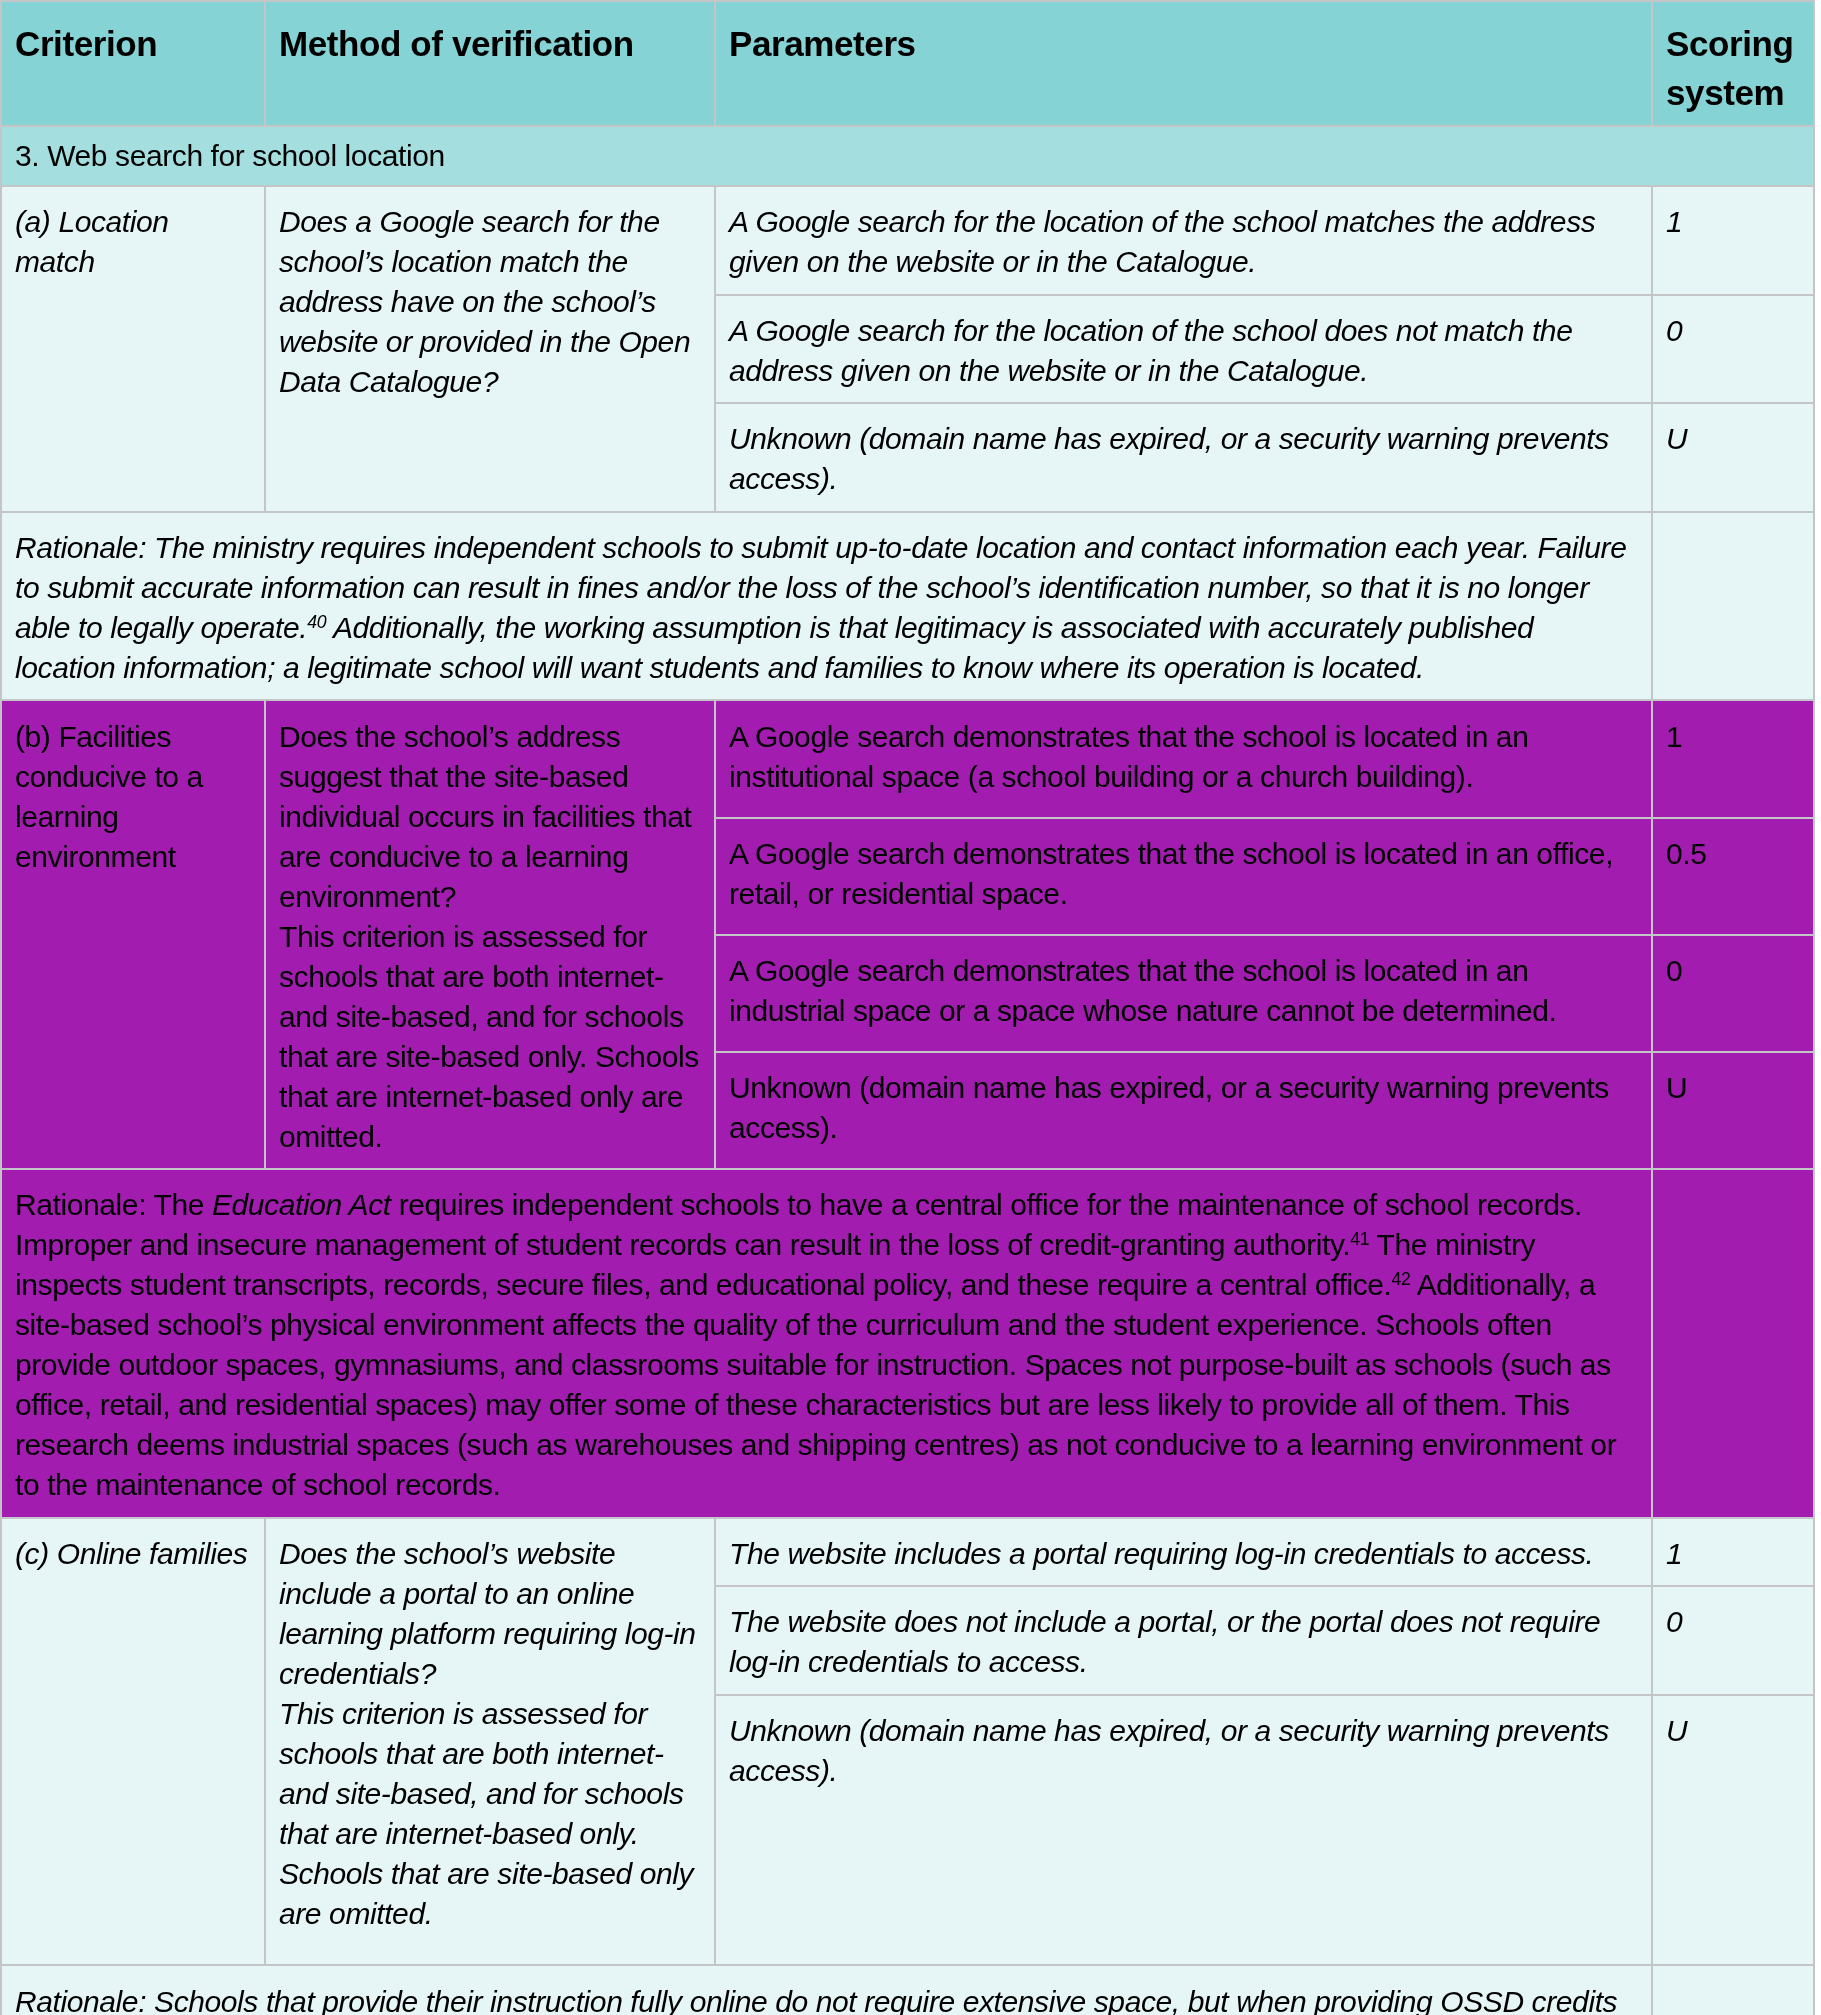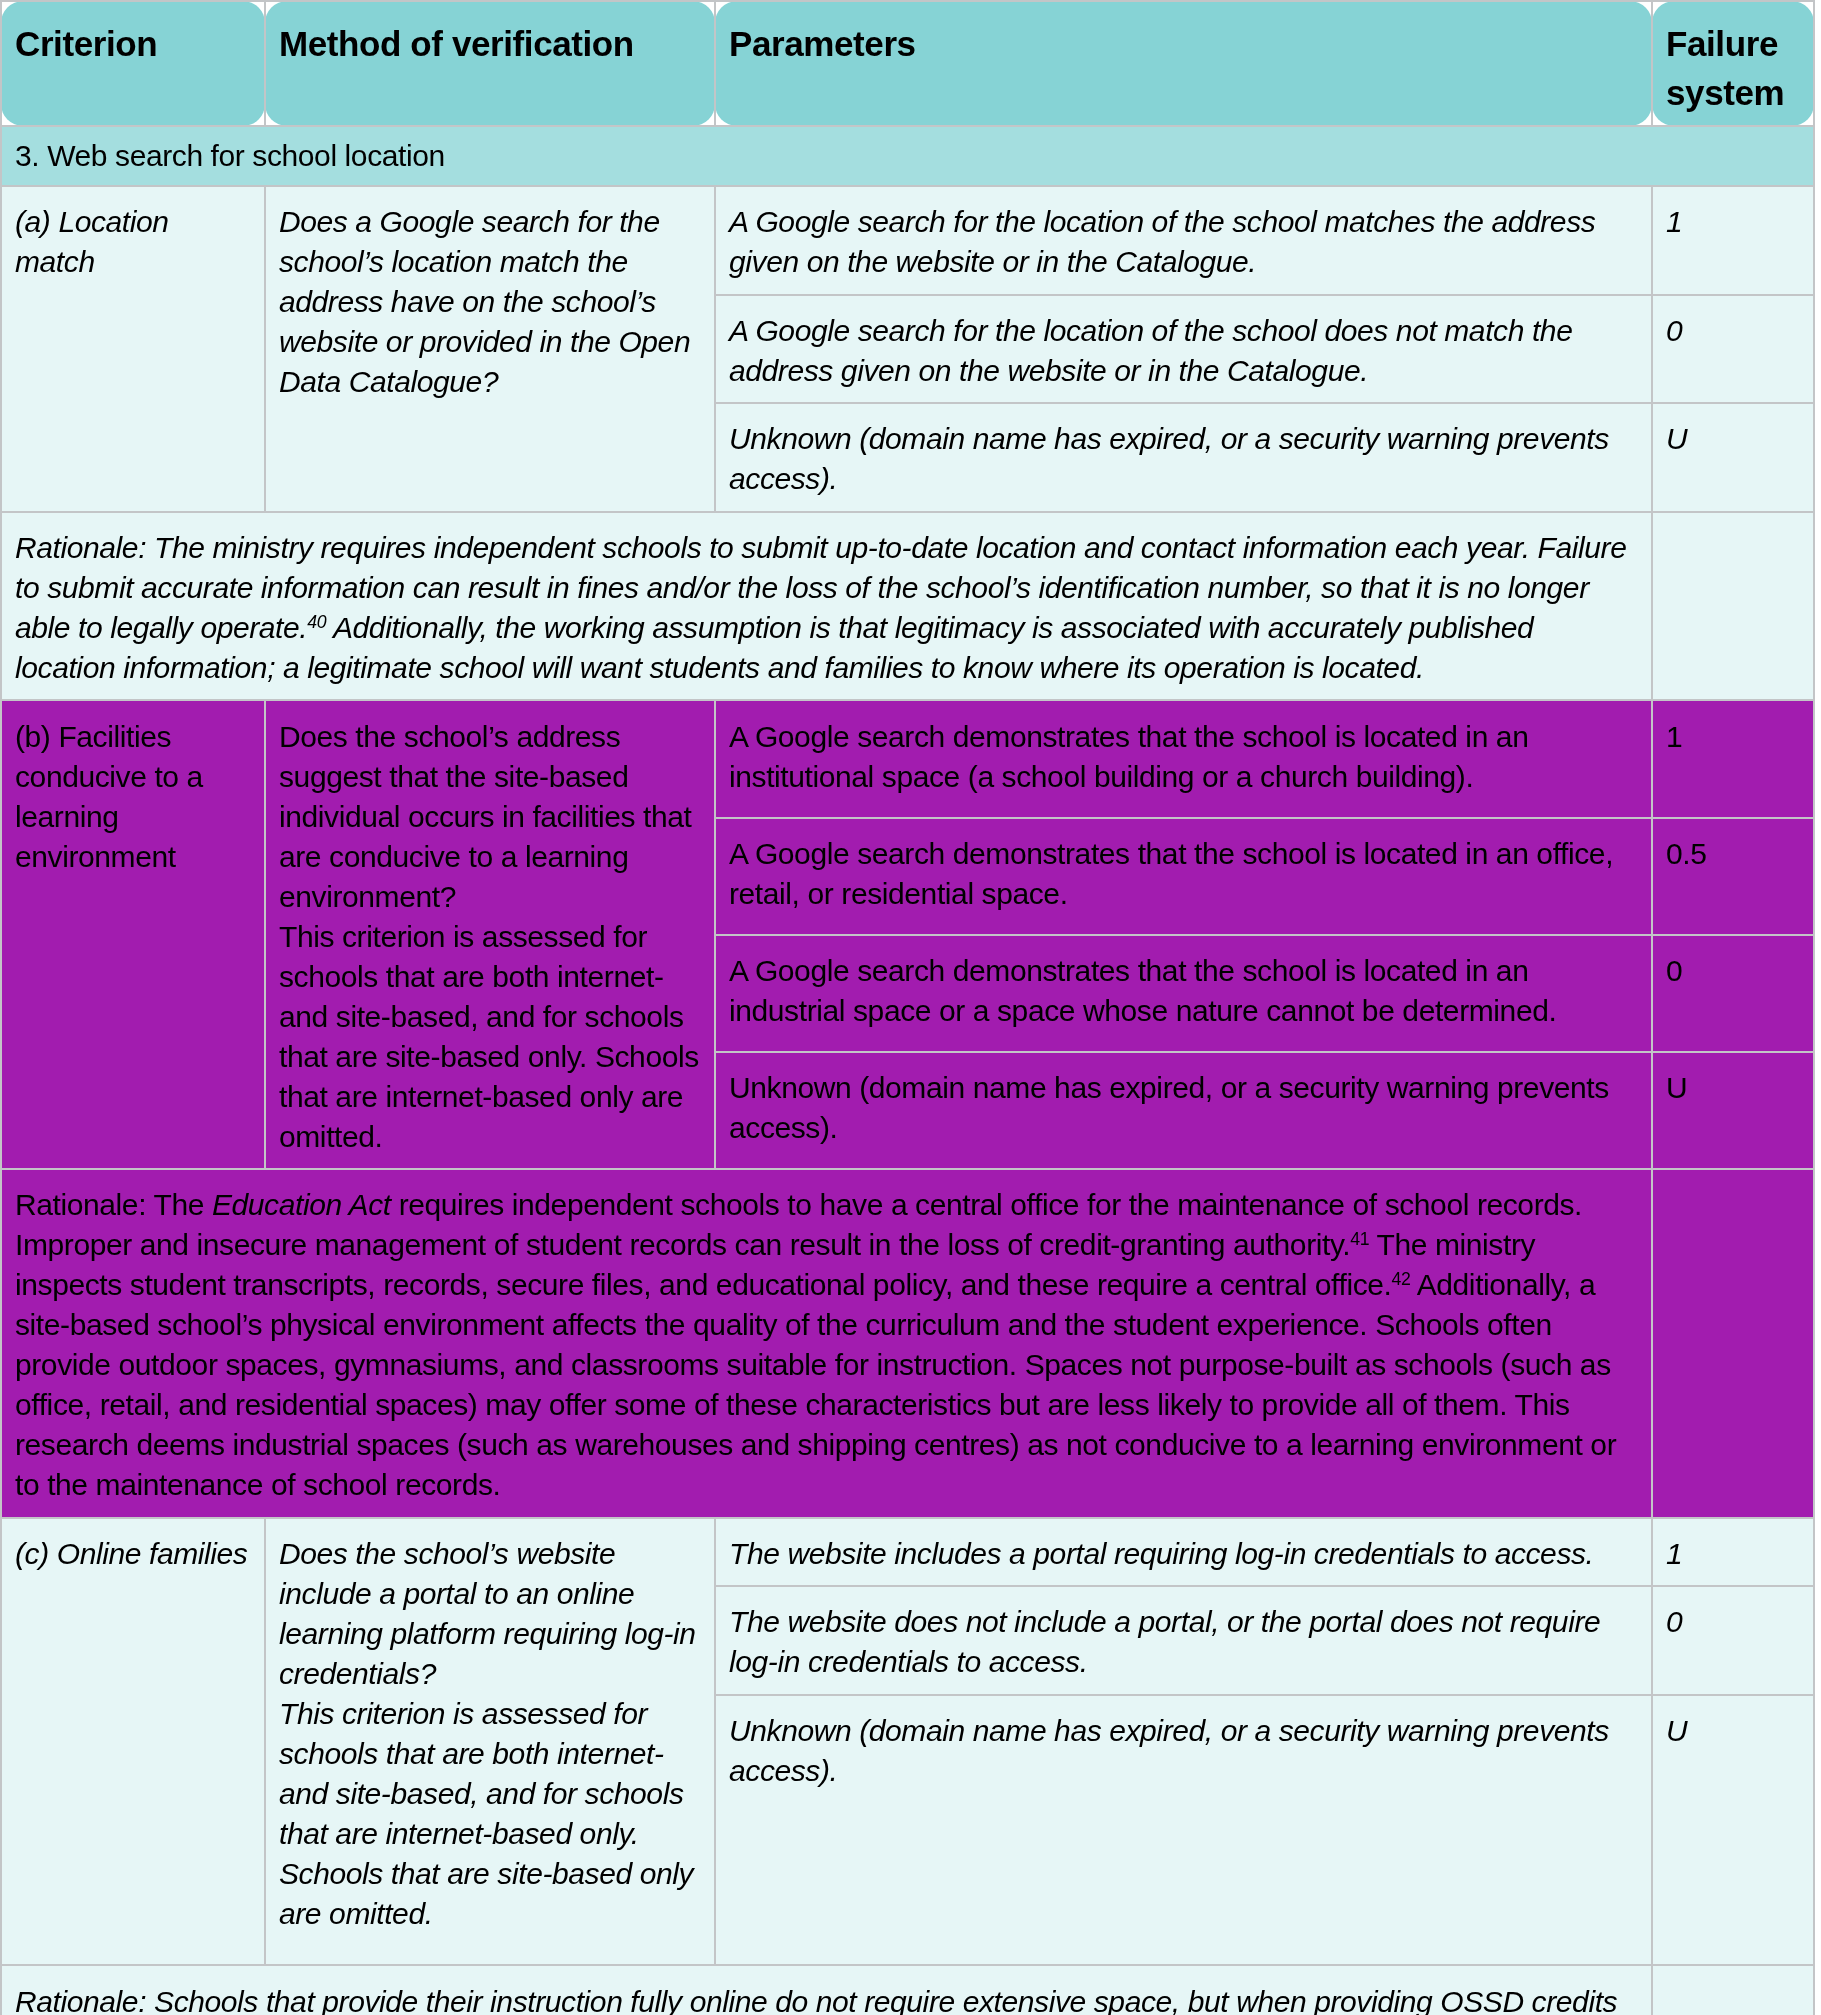--- a/index.html
+++ b/index.html
@@ -29,21 +29,20 @@
   }
   th {
     background: #86d3d5;
     font-weight: bold;
     font-size: 35px;
     line-height: 49px;
     padding-top: 17px;
     padding-bottom: 8px;
     height: 96px;
     box-sizing: border-box;
-    border-radius: 22px;
   }
   tr.section td {
     background: #a4dedf;
     font-weight: normal;
     font-size: 30px;
     padding-top: 8.9px;
     padding-bottom: 8px;
     height: 60px;
     box-sizing: border-box;
     vertical-align: middle;
@@ -63,21 +62,21 @@
     <col class="c1">
         <col class="c2">
         <col class="c3">
         <col class="c4">
   </colgroup>
   <thead>
     <tr>
       <th>Criterion</th>
       <th>Method of verification</th>
       <th>Parameters</th>
-      <th>Failure system</th>
+      <th>Scoring system</th>
     </tr>
   </thead>
   <tbody>
     <tr class="section">
       <td colspan="4">3. Web search for school location</td>
     </tr>
 
     <tr class="tint">
       <td rowspan="3">(a) Location match</td>
       <td rowspan="3">

